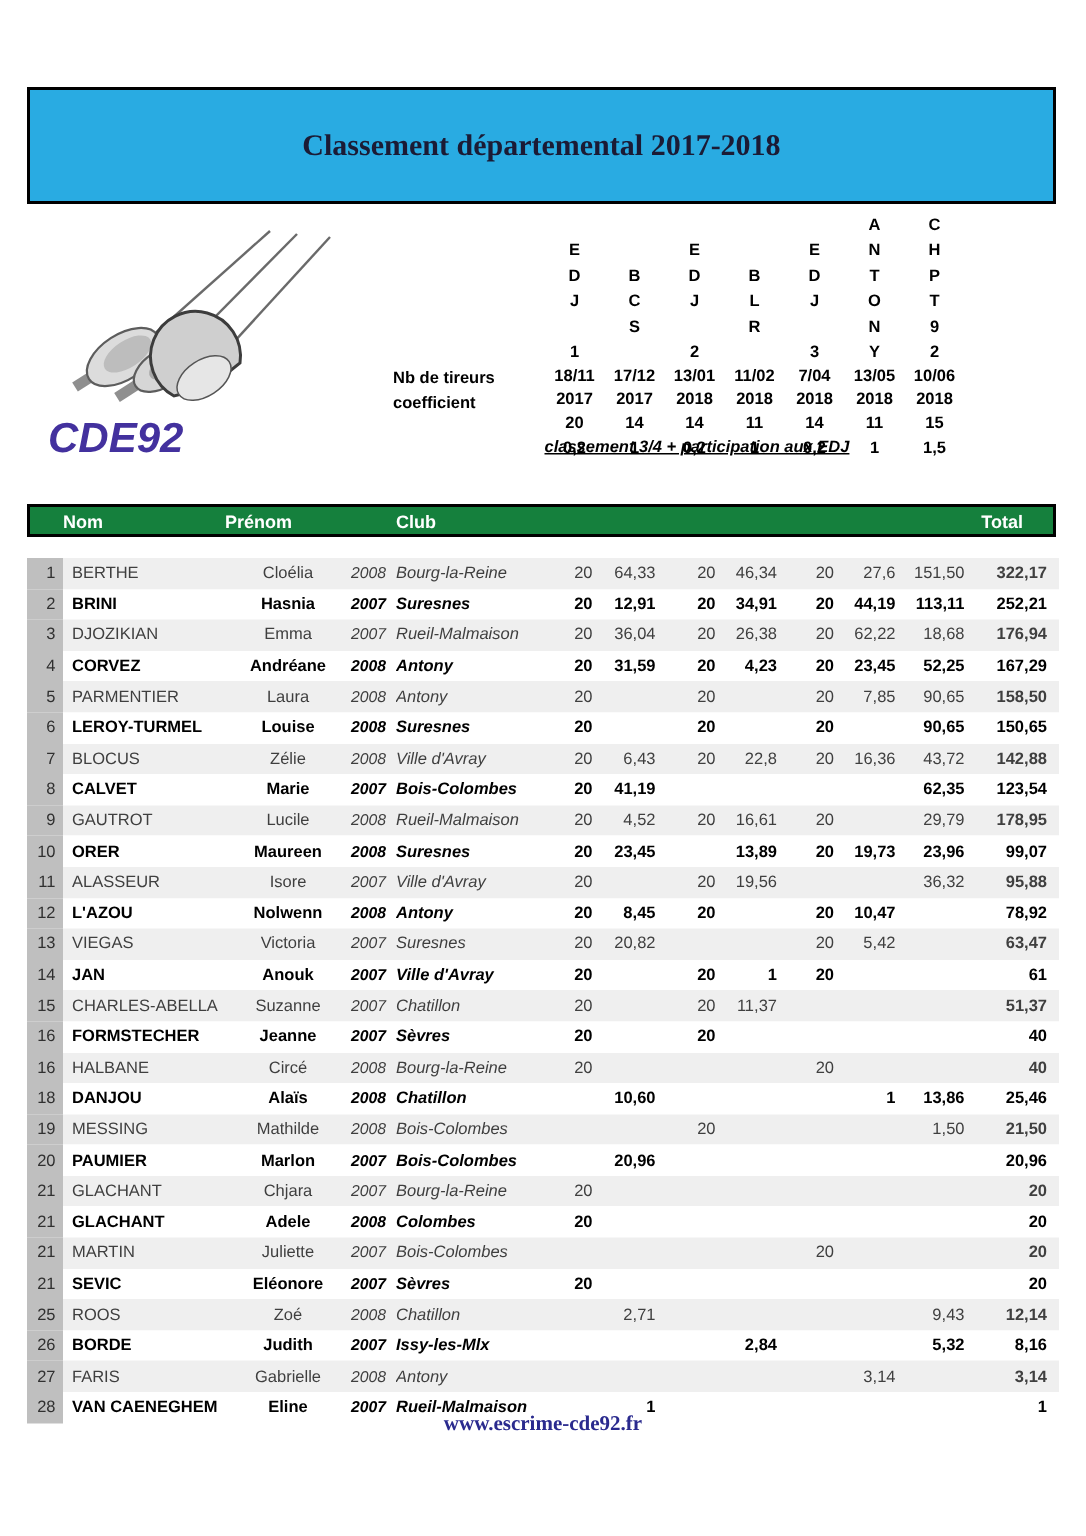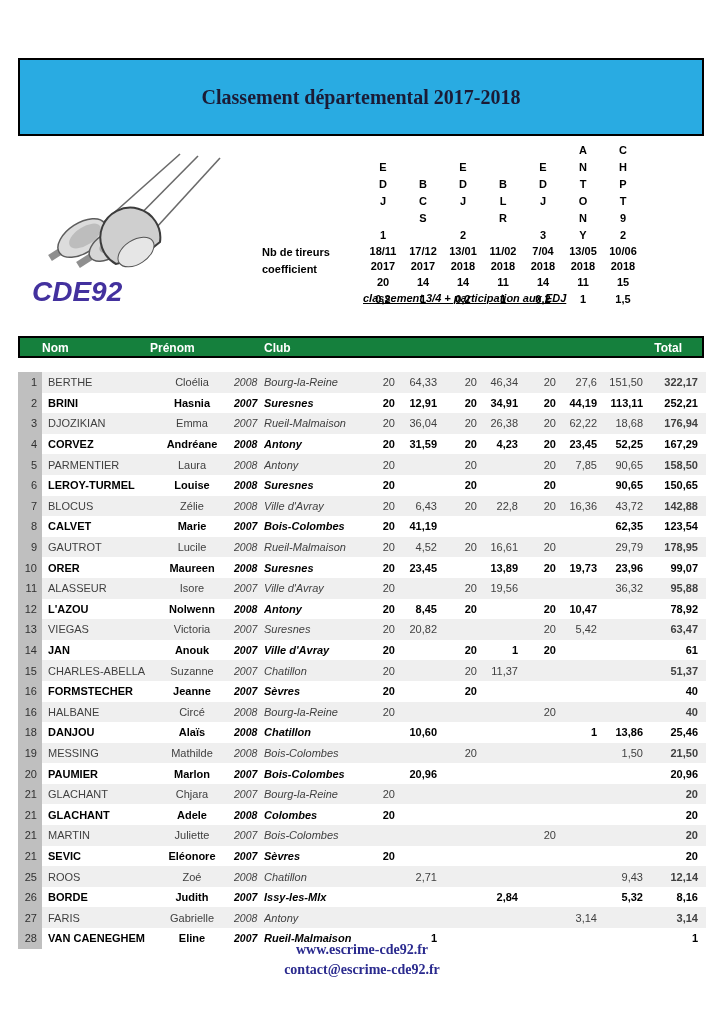--- a/index.html
+++ b/index.html
@@ -623,14 +623,13 @@
       <div class="c-score"></div>
       <div class="c-score"></div>
       <div class="c-score"></div>
       <div class="c-score"></div>
       <div class="c-total">1</div>
     </div>
   </div>
 
 <div class="footer">
   <div>www.escrime-cde92.fr</div>
-  <div>contact@escrime-cde92.fr</div>
 </div>
 
 </body></html>

